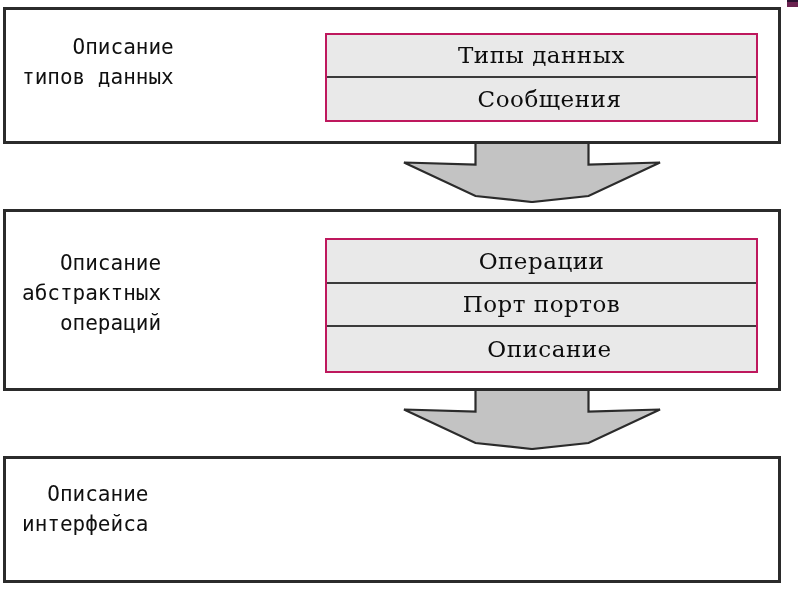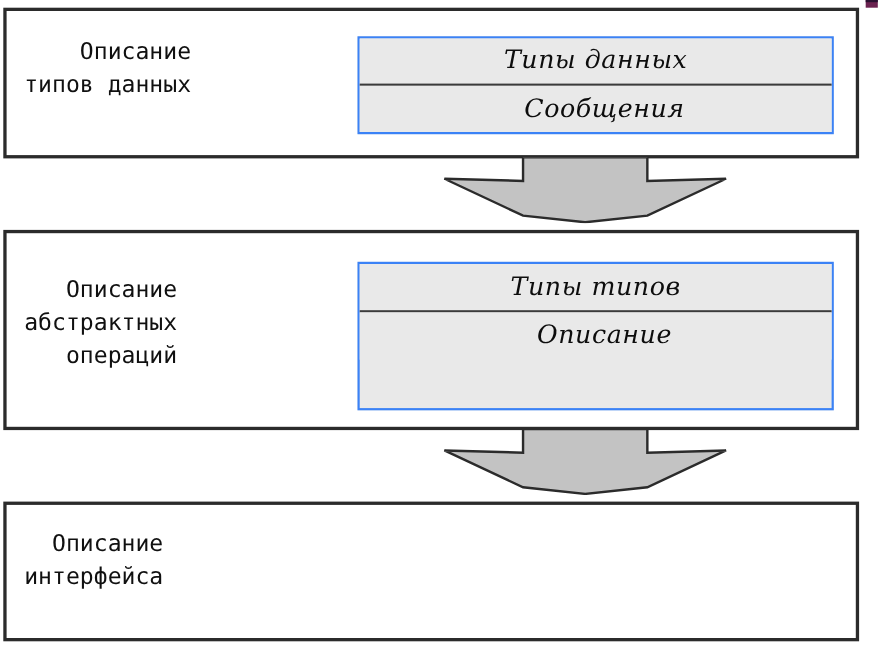--- a/index.html
+++ b/index.html
@@ -48,23 +48,22 @@
     text-align: right;
   }
   #caption-data-types   { top: 22px; }
   #caption-abstract-ops { top: 36px; }
   #caption-interface    { top: 20px; }
 
   
   .component-table {
     position: absolute;
     box-sizing: border-box;
-    border: 2px solid #3b82f6;
+    border: 2px solid #be185d;
     background: #e9e9e9;
-    font-style: italic;
   }
   #table-data-types   { left: 319px; top: 23px;  width: 433px; height: 89px; }
   #table-abstract-ops { left: 319px; top: 26px;  width: 433px; height: 135px; }
   #table-interface    { left: 319px; top: 23px;  width: 433px; height: 83px; }
 
   .component-row {
     box-sizing: border-box;
     background: #e9e9e9;
     display: flex;
     align-items: center;
@@ -119,21 +118,22 @@
   <svg class="flow-arrow" id="arrow-data-to-ops" viewBox="0 0 280 60">
     <path d="M 83.5,0 L 83.5,21.5 L 12,19.5 L 83.5,53 L 140,59 L 196.5,53 L 268,19.5 L 196.5,21.5 L 196.5,0 Z" fill="#c3c3c3" stroke="#2b2b2b" stroke-width="2.2" stroke-linejoin="miter"></path>
   </svg>
 
   <div class="level-box" id="box-abstract-ops">
     <div class="level-caption" id="caption-abstract-ops">Описание
 абстрактных
 операций</div>
 
     <div class="component-table" id="table-abstract-ops">
-      <div class="component-row">Типы типов</div>
+      <div class="component-row">Операции</div>
+      <div class="component-row">Порт портов</div>
       <div class="component-row">Описание</div>
     </div>
   </div>
 
   <svg class="flow-arrow" id="arrow-ops-to-interface" viewBox="0 0 280 60">
     <path d="M 83.5,0 L 83.5,21.5 L 12,19.5 L 83.5,53 L 140,59 L 196.5,53 L 268,19.5 L 196.5,21.5 L 196.5,0 Z" fill="#c3c3c3" stroke="#2b2b2b" stroke-width="2.2" stroke-linejoin="miter"></path>
   </svg>
 
   <div class="level-box" id="box-interface">
     <div class="level-caption" id="caption-interface">Описание

